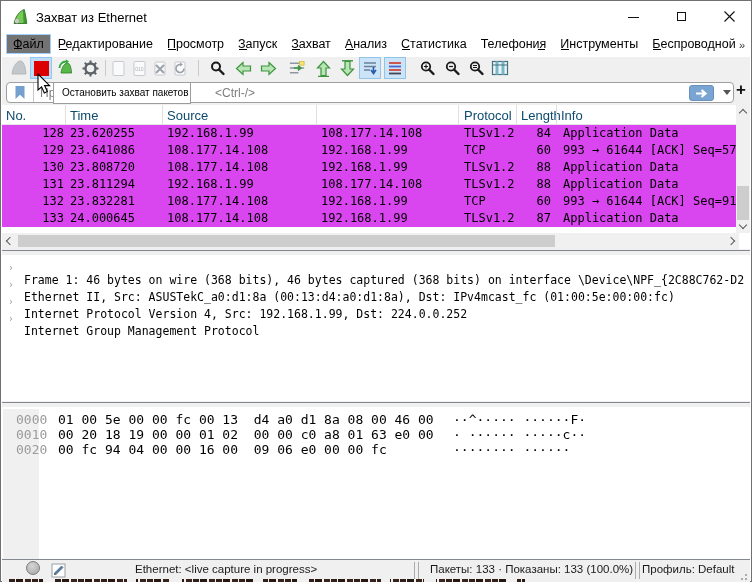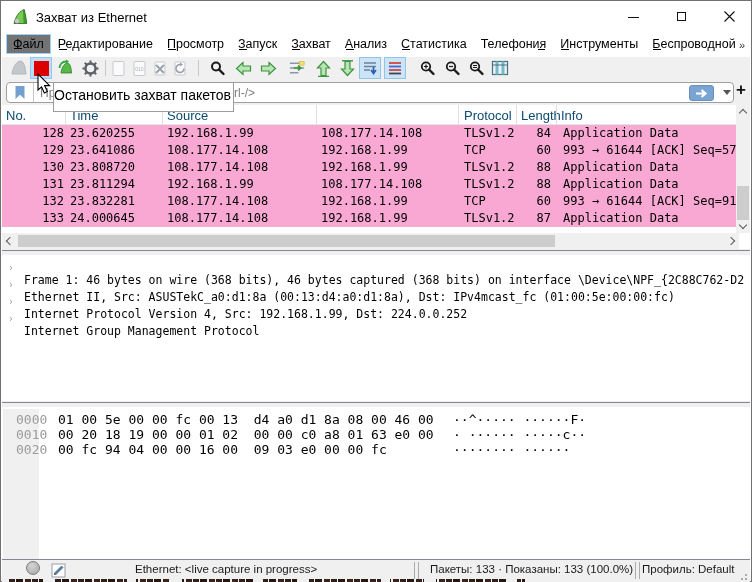--- a/index.html
+++ b/index.html
@@ -35,28 +35,28 @@
   
   .filterbar { position:absolute; left:1px; right:1px; top:78px; height:26px; background:#f0f0f0; }
   .filter-input { position:absolute; left:4px; top:3px; width:728px; height:21px; background:#fff; border:1px solid #9f9f9f; border-radius:4px; }
   .bookmark-box { position:absolute; left:0; top:0; width:27px; height:19px; border-right:1px solid #c8c8c8; display:flex; align-items:center; justify-content:center; }
   .ph { position:absolute; top:3px; font-size:12px; color:#7d7d7d; white-space:pre; }
   .apply-btn { position:absolute; left:682px; top:2px; width:25px; height:16px; background:#7aa4d2; border:1px solid #6691bf; border-radius:3px; }
   .dd-arrow { position:absolute; left:716px; top:7px; width:0; height:0; border-left:4px solid transparent; border-right:4px solid transparent; border-top:5px solid #555; }
   .plus-btn { position:absolute; left:734px; top:1px; font-size:17px; color:#111; font-weight:bold; }
 
   
-  .tooltip { position:absolute; left:52px; top:81px; height:30px; background:#ffffff; border:1px solid #9c9c9c; font-size:14px; color:#000; padding:4px 2px 0 0; white-space:nowrap; z-index:50; }
+  .tooltip { position:absolute; left:52px; top:81px; height:22px; background:#ffffff; border:1px solid #9c9c9c; font-size:10px; color:#000; padding:4px 2px 0 8px; white-space:nowrap; z-index:50; }
 
   
   .plist { position:absolute; left:1px; right:1px; top:104px; height:144px; background:#fff; }
   .phead { position:absolute; left:0; top:0; height:20px; width:737px; background:#fff; border-bottom:1px solid #e4e4e4; }
   .phead span { position:absolute; top:3px; font-size:13px; color:#0c4a6e; }
   .colsep { position:absolute; top:0; height:20px; width:1px; background:#e0e0e0; }
-  .prow { position:absolute; left:0; width:737px; height:17px; background:#f9a8d4; font-family:"DejaVu Sans Mono", monospace; font-size:12px; color:#000; }
+  .prow { position:absolute; left:0; width:737px; height:17px; background:#d946ef; font-family:"DejaVu Sans Mono", monospace; font-size:12px; color:#000; }
   .prow span { position:absolute; top:1px; white-space:pre; }
   .c-no { left:0; width:62px; text-align:right; }
   .c-time { left:68px; }
   .c-src { left:165px; }
   .c-dst { left:319px; }
   .c-proto { left:462px; }
   .c-len { left:505px; width:44px; text-align:right; }
   .c-info { left:561px; }
 
   
@@ -406,21 +406,21 @@
 
   <div class="pane-sep" style="top:400px;">
       <div class="line"></div>
     </div>
 
   <div class="hexpane">
     <div class="offsetcol"></div>
     <div class="hexrows" id="hrows">
         <div class="hrow"><span class="off">0000</span><span class="bytes">01 00 5e 00 00 fc 00 13  d4 a0 d1 8a 08 00 46 00</span><span class="ascii">··^····· ······F·</span></div>
         <div class="hrow"><span class="off">0010</span><span class="bytes">00 20 18 19 00 00 01 02  00 00 c0 a8 01 63 e0 00</span><span class="ascii">· ······ ·····c··</span></div>
-        <div class="hrow"><span class="off">0020</span><span class="bytes">00 fc 94 04 00 00 16 00  09 03 e0 00 00 fc</span><span class="ascii">········ ······</span></div>
+        <div class="hrow"><span class="off">0020</span><span class="bytes">00 fc 94 04 00 00 16 00  09 06 e0 00 00 fc</span><span class="ascii">········ ······</span></div>
       </div>
   </div>
 
   <div class="statusbar">
     <div class="expert-circle"></div>
     <svg class="abs" style="left:49px; top:3px;" width="15" height="15" viewBox="0 0 15 15">
       <rect x="1" y="1" width="13" height="13" fill="#fdfdfd" stroke="#9aa0a6" stroke-width="1"></rect>
       <path d="M3.5,11.5 L10.5,4.5 L12,6 L5,13 Z" fill="#5b80a8" stroke="#31506e" stroke-width="0.6" transform="translate(0,-1.5)"></path>
       <path d="M3.5,11.5 L5,13 L3,13.6 Z" fill="#333" transform="translate(0,-1.5)"></path>
     </svg>

